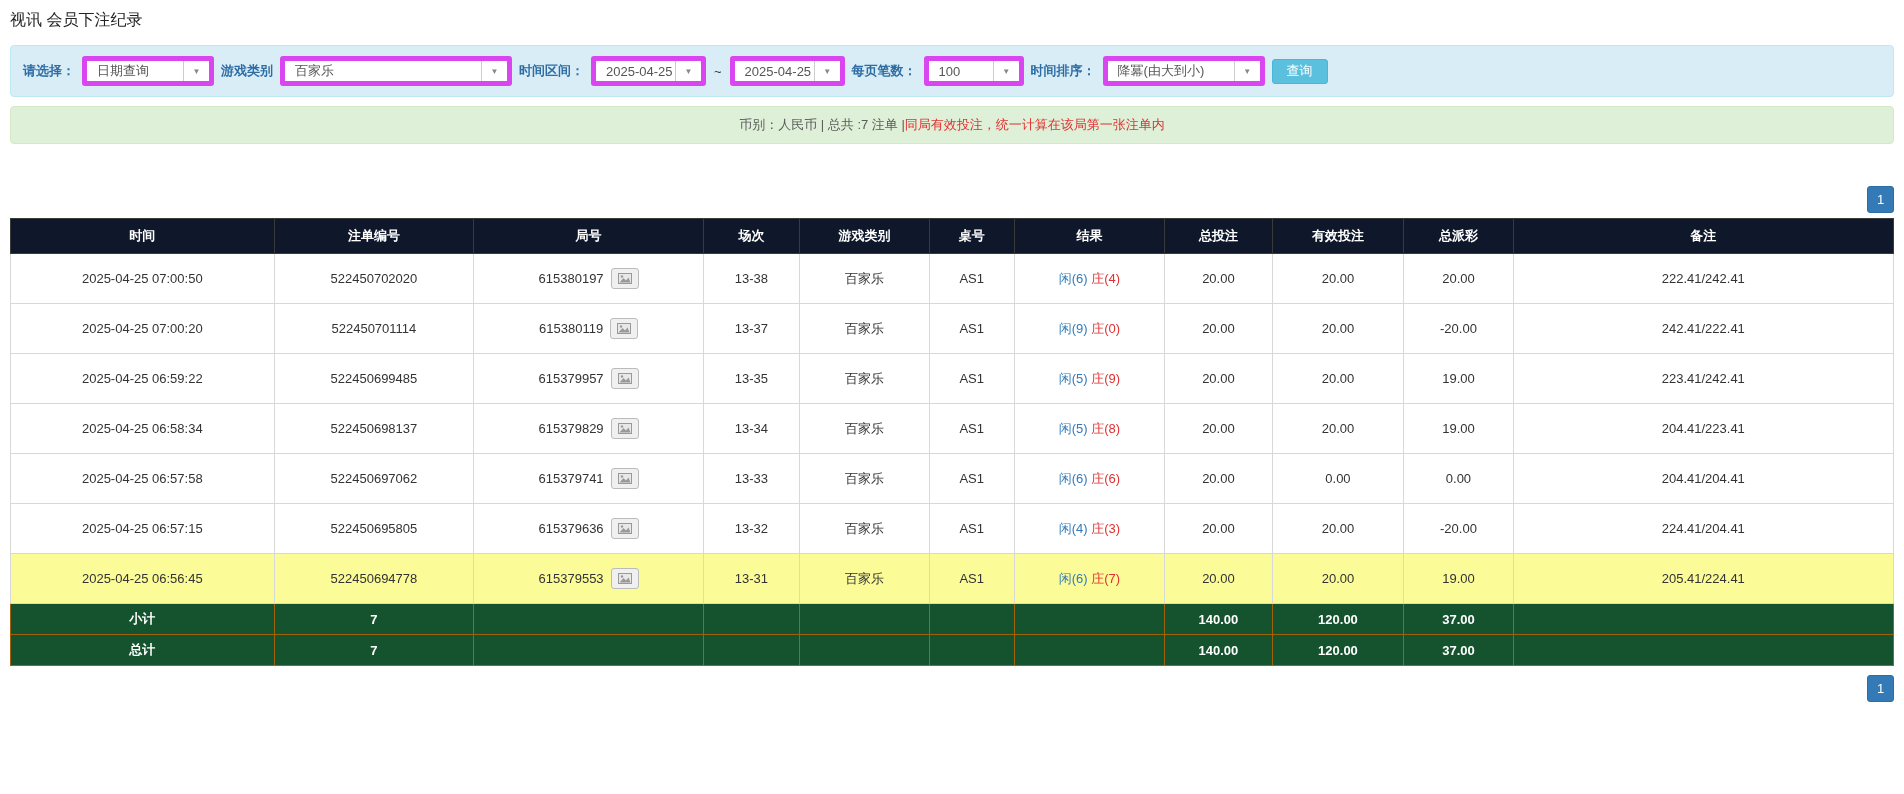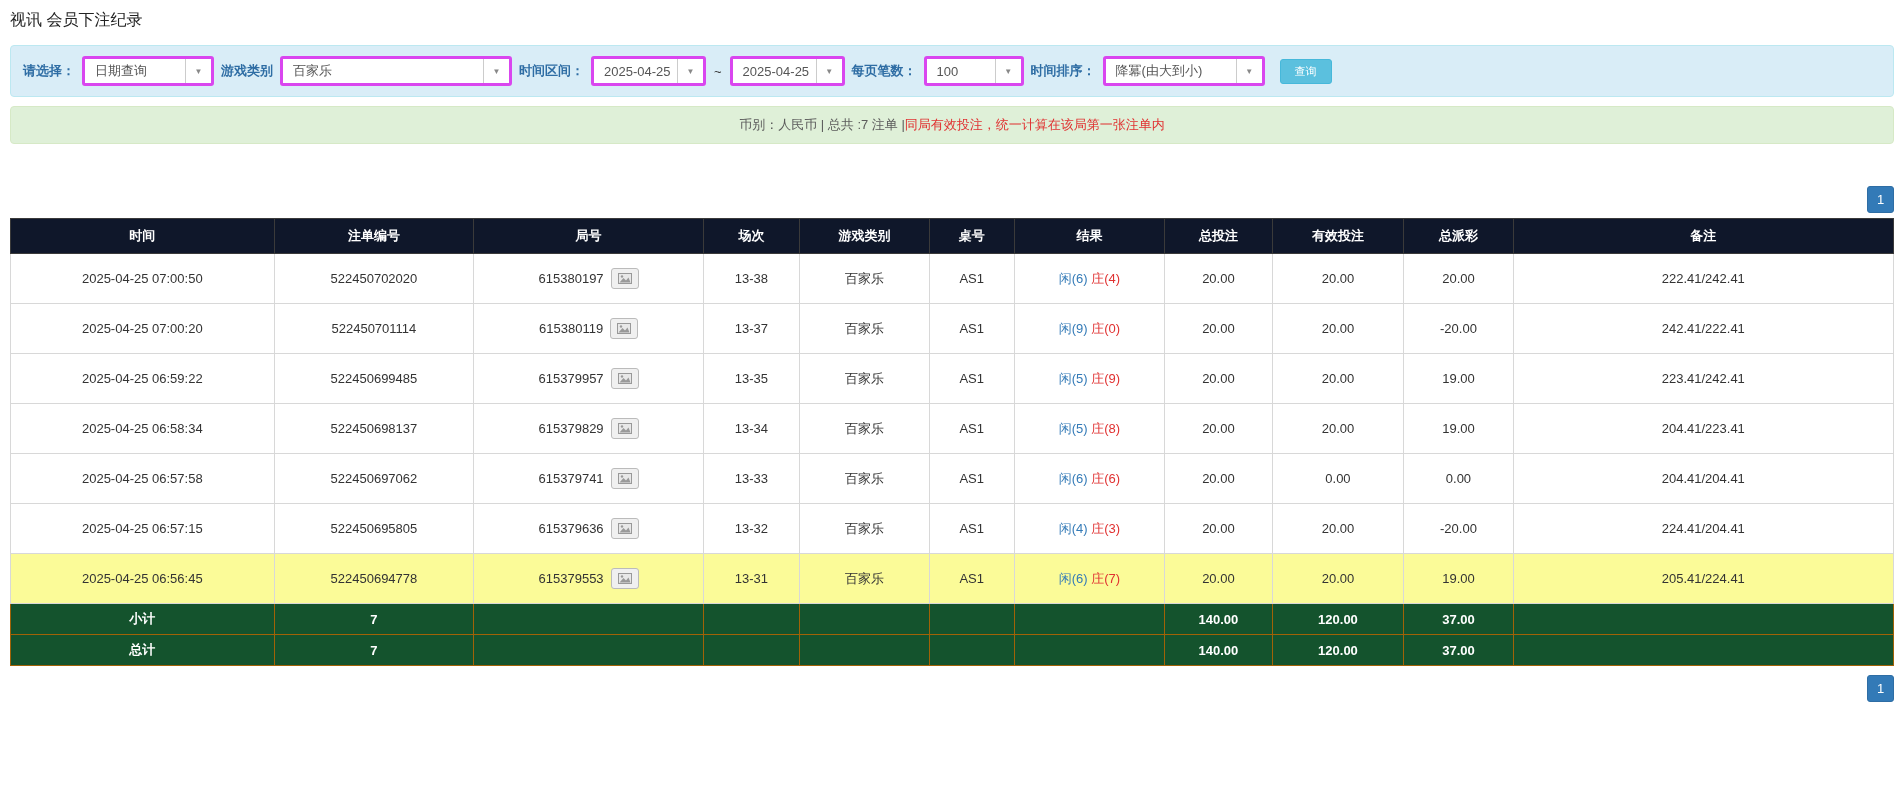--- a/index.html
+++ b/index.html
@@ -27,21 +27,21 @@
     gap: 7px;
     flex-wrap: nowrap;
   }
   .flabel {
     color: #2e6da4;
     font-weight: bold;
     white-space: nowrap;
   }
   .combo {
     background: #fff;
-    border: 3px solid #d946ef;
+    border: 5px solid #d946ef;
     border-radius: 3px;
     height: 30px;
     display: inline-flex;
     align-items: stretch;
     cursor: pointer;
   }
   .combo-text {
     display: flex;
     align-items: center;
     padding: 0 10px;
@@ -66,24 +66,24 @@
   .w-size  { width: 100px; }
   .w-sort  { width: 162px; }
   .tilde { color: #333; padding: 0 1px; }
   .btn-search {
     background: #5bc0de;
     border: 1px solid #46b8da;
     color: #fff;
     height: 25px;
     padding: 0 14px;
     border-radius: 3px;
-    font-size: 11px;
+    font-size: 13px;
     font-family: inherit;
     cursor: pointer;
-    margin-left: 8px;
+    margin-left: 0;
   }
   
   .summary-bar {
     background: #dff0d8;
     border: 1px solid #d6e9c6;
     border-radius: 4px;
     padding: 9px 12px;
     margin-top: 9px;
     display: flex;
     justify-content: center;

